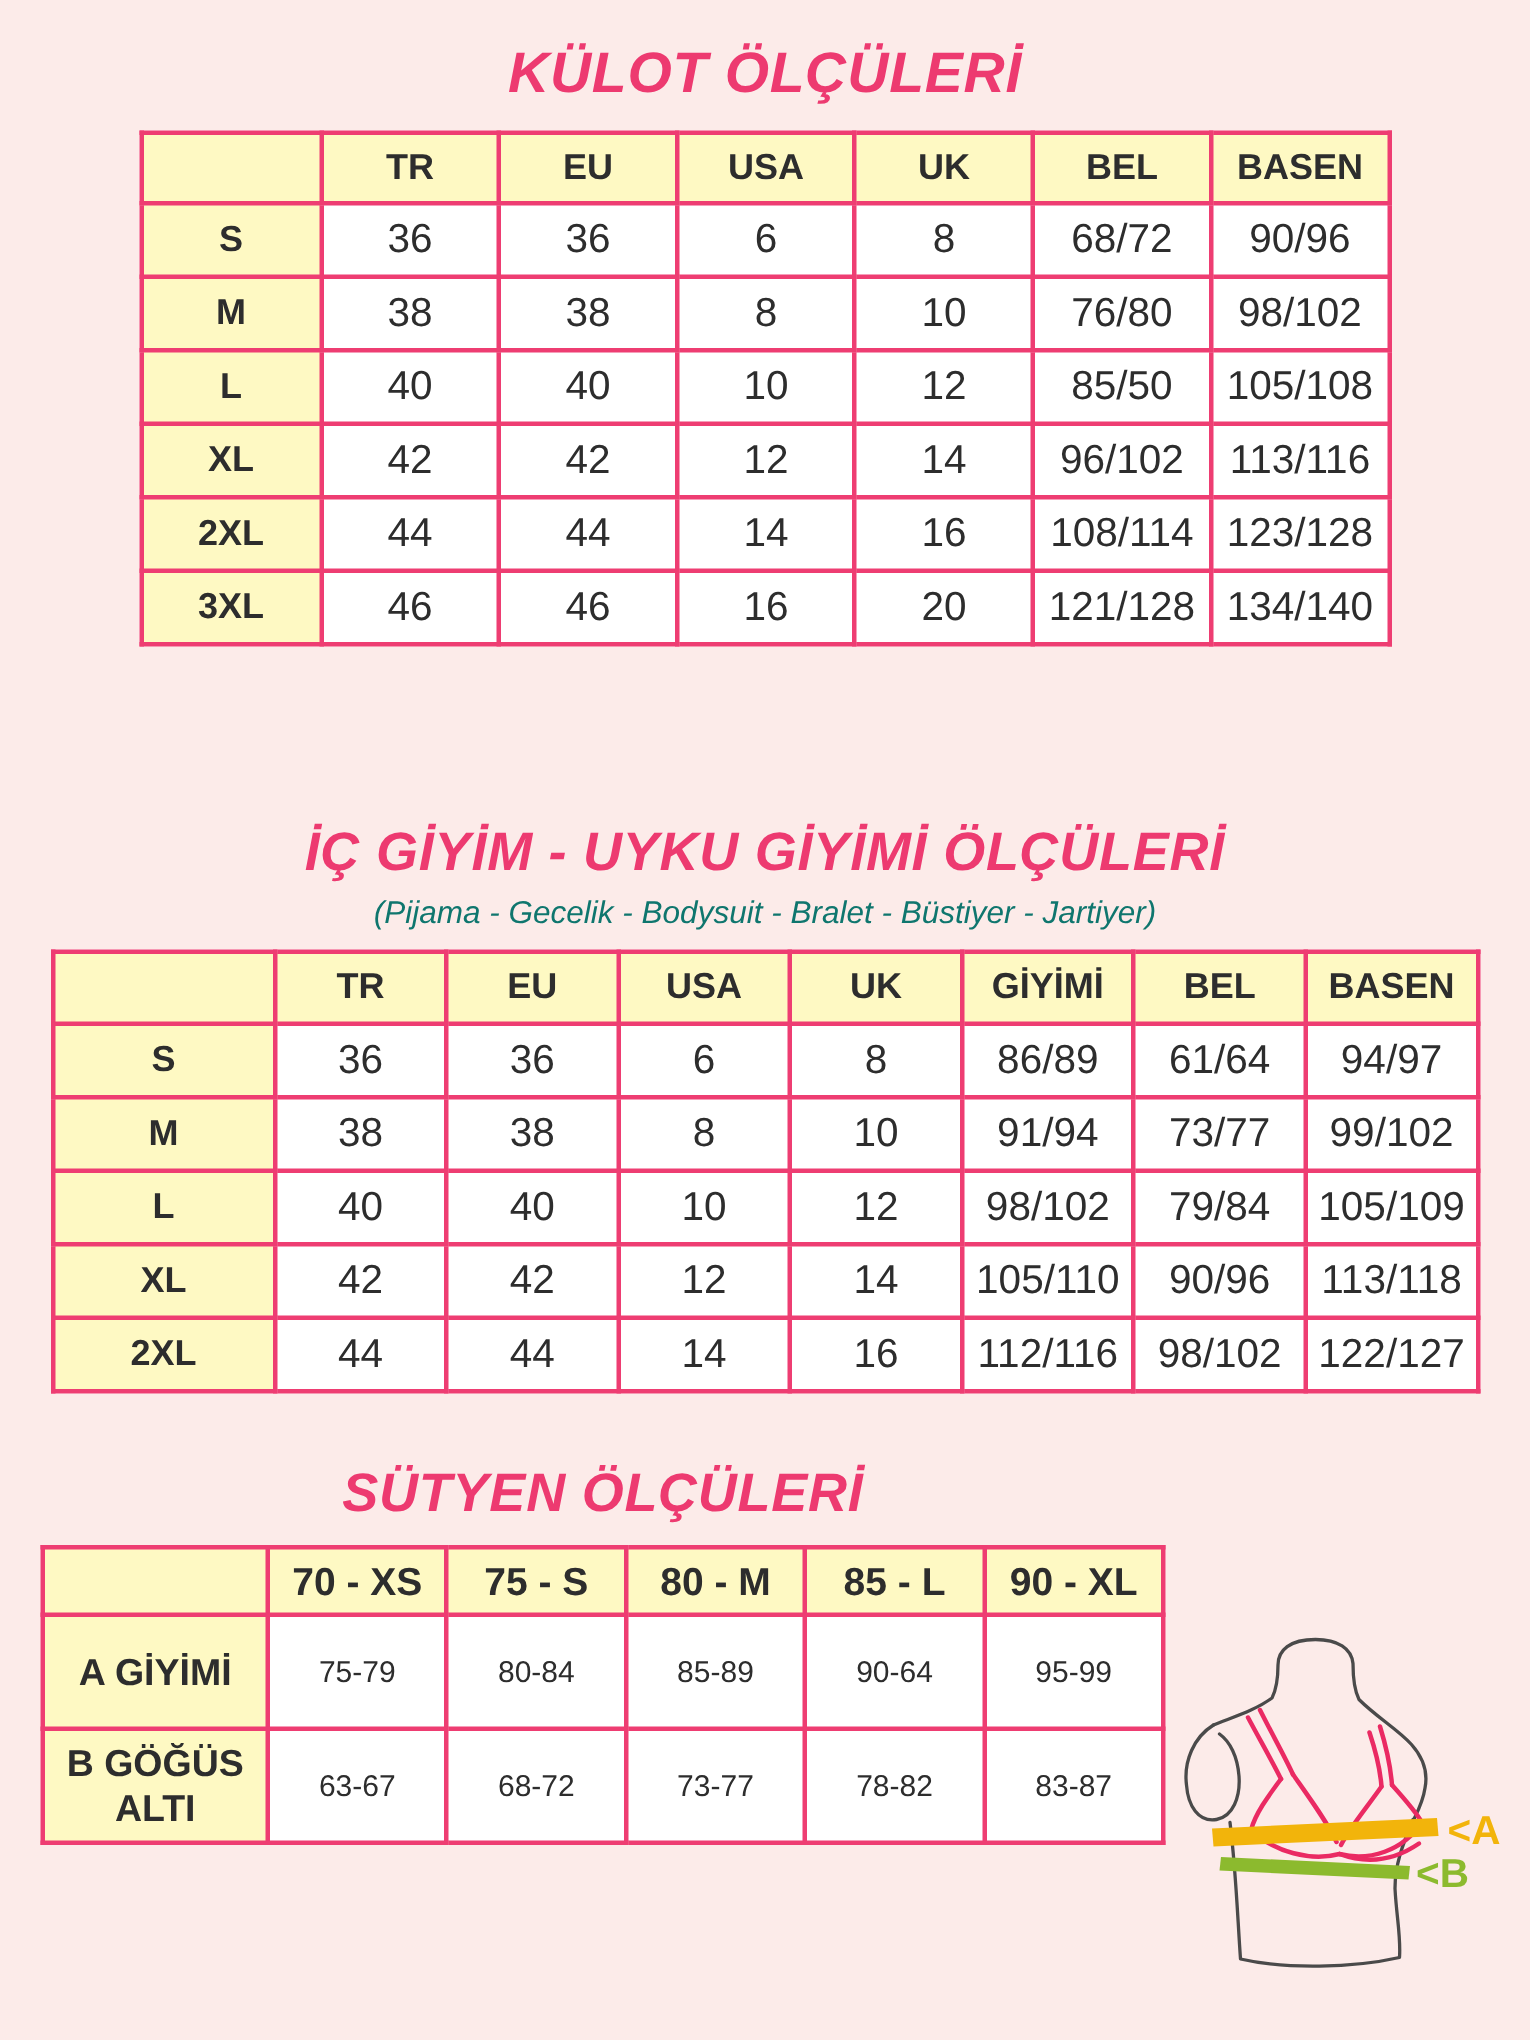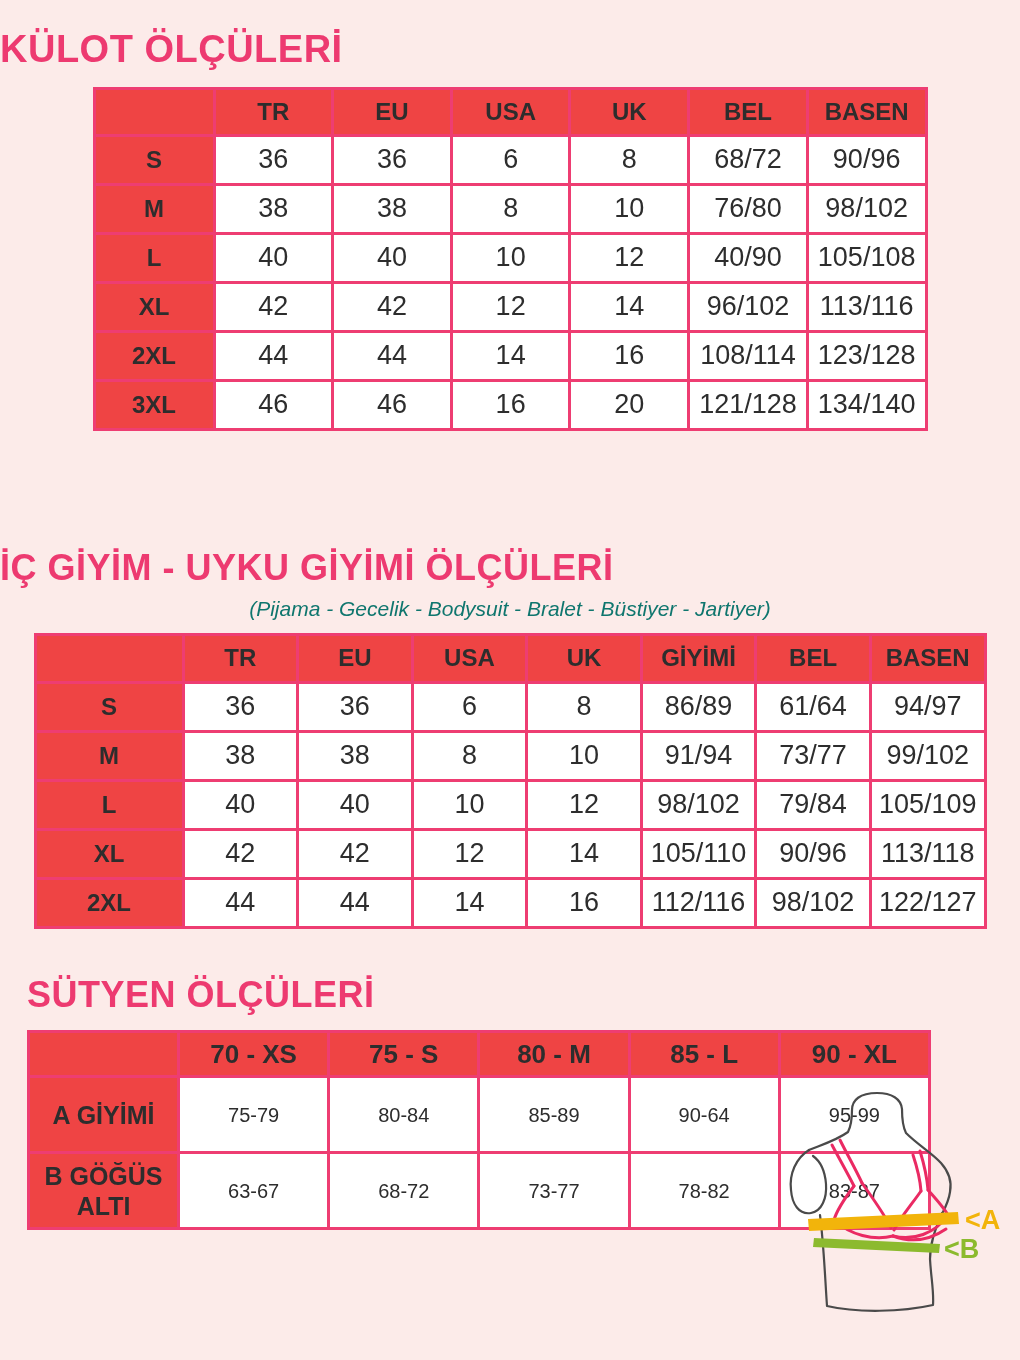--- a/index.html
+++ b/index.html
@@ -3,34 +3,35 @@
 <meta charset="utf-8">
 <style>
   html,body{margin:0;padding:0;}
   body{
     width:1020px;height:1360px;position:relative;overflow:hidden;
     background:#fcebe9;
     font-family:"Liberation Sans", sans-serif;
     color:#2d2d2d;
   }
   .title{
-    margin:0;font-weight:bold;color:#ed3a70;
+    margin:0;text-align:center;font-weight:bold;color:#ed3a70;
     letter-spacing:.5px;
+    font-style:italic;
   }
   .sec1 .title{padding-top:28px;font-size:38px;}
   .sec2 .title{padding-top:116px;font-size:36px;}
   .sec3 .title{padding-top:45px;font-size:36px;width:750px;margin-left:27px;}
   .subtitle{
     margin:8px 0 0;text-align:center;font-style:italic;
     color:#0f766e;font-size:21px;font-weight:normal;
   }
   .tablewrap{line-height:1.1;}
   table{border-collapse:collapse;table-layout:fixed;background:#fff;}
   th,td{border:3px solid #ee3d72;text-align:center;vertical-align:middle;padding:0 2px;}
-  thead th,tbody th{background:#ef4444;font-weight:bold;color:#2d2d2d;}
+  thead th,tbody th{background:#fef9c3;font-weight:bold;color:#2d2d2d;}
   td{font-weight:normal;color:#2d2d2d;}
 
   .w1{margin:16px auto 0;width:835px;}
   .w1 table{width:835px;}
   .w1 .label-col{width:120px;}
   .w1 thead tr{height:47px;}
   .w1 tbody tr{height:49px;}
   .w1 thead th{font-size:24px;}
   .w1 tbody th{font-size:24px;}
   .w1 td{font-size:27px;}
@@ -38,21 +39,21 @@
   .w2{margin:12px auto 0;width:953px;}
   .w2 table{width:953px;}
   .w2 .label-col{width:148px;}
   .w2 thead tr{height:48px;}
   .w2 tbody tr{height:49px;}
   .w2 thead th{font-size:24px;}
   .w2 tbody th{font-size:24px;}
   .w2 td{font-size:27px;}
 
   .w3{margin:14px 0 0 27px;width:750px;}
-  .w3 table{width:904px;}
+  .w3 table{width:750px;}
   .w3 .label-col{width:150px;}
   .w3 thead tr{height:45px;}
   .w3 tbody tr{height:76px;}
   .w3 thead th{font-size:26px;}
   .w3 tbody th{font-size:25px;line-height:1.2;}
   .w3 td{font-size:20px;}
 
   .figure{
     position:absolute;left:782px;top:1082px;width:233px;height:278px;
   }
@@ -105,21 +106,21 @@
               <td>10</td>
               <td>76/80</td>
               <td>98/102</td>
             </tr>
             <tr>
               <th>L</th>
               <td>40</td>
               <td>40</td>
               <td>10</td>
               <td>12</td>
-              <td>40/90</td>
+              <td>85/50</td>
               <td>105/108</td>
             </tr>
             <tr>
               <th>XL</th>
               <td>42</td>
               <td>42</td>
               <td>12</td>
               <td>14</td>
               <td>96/102</td>
               <td>113/116</td>

